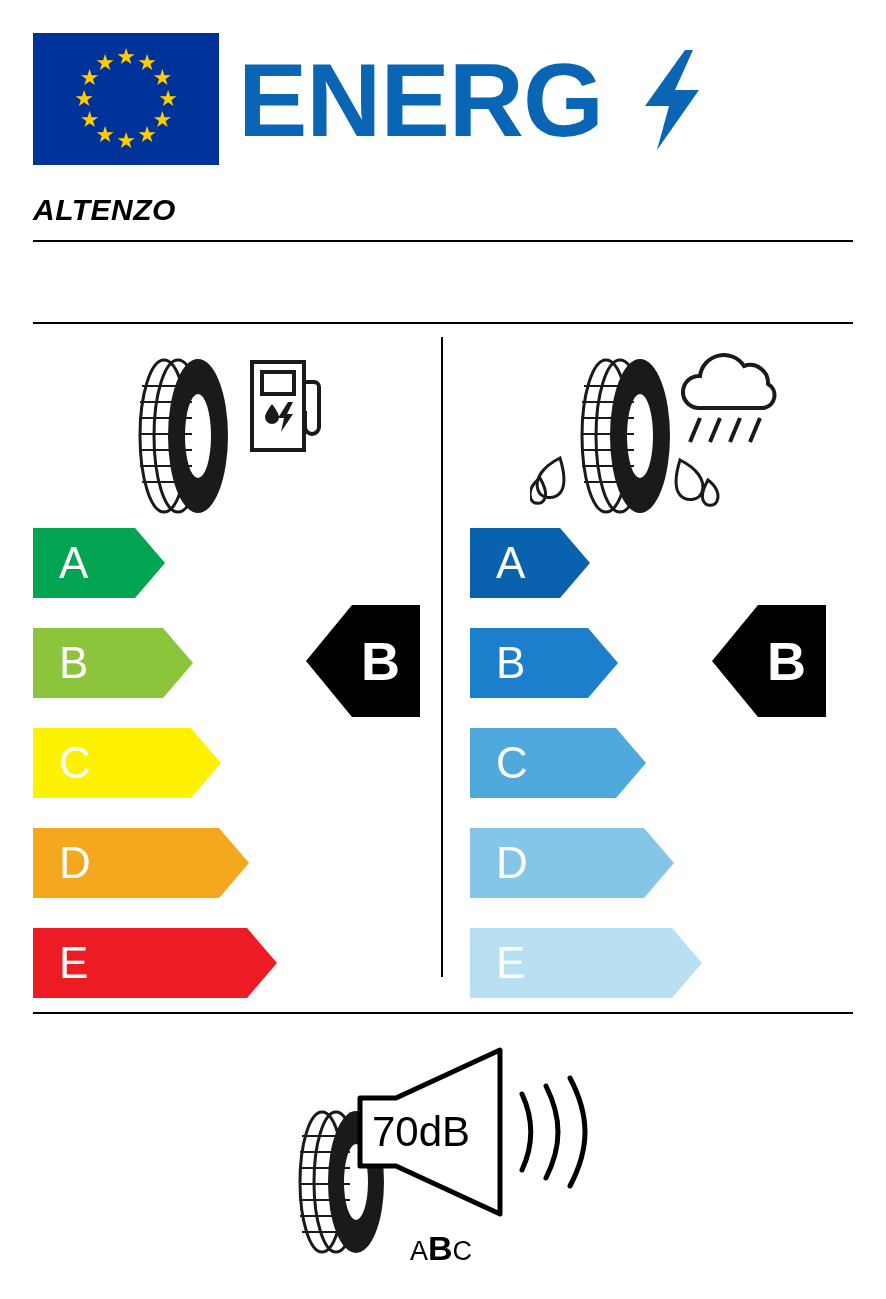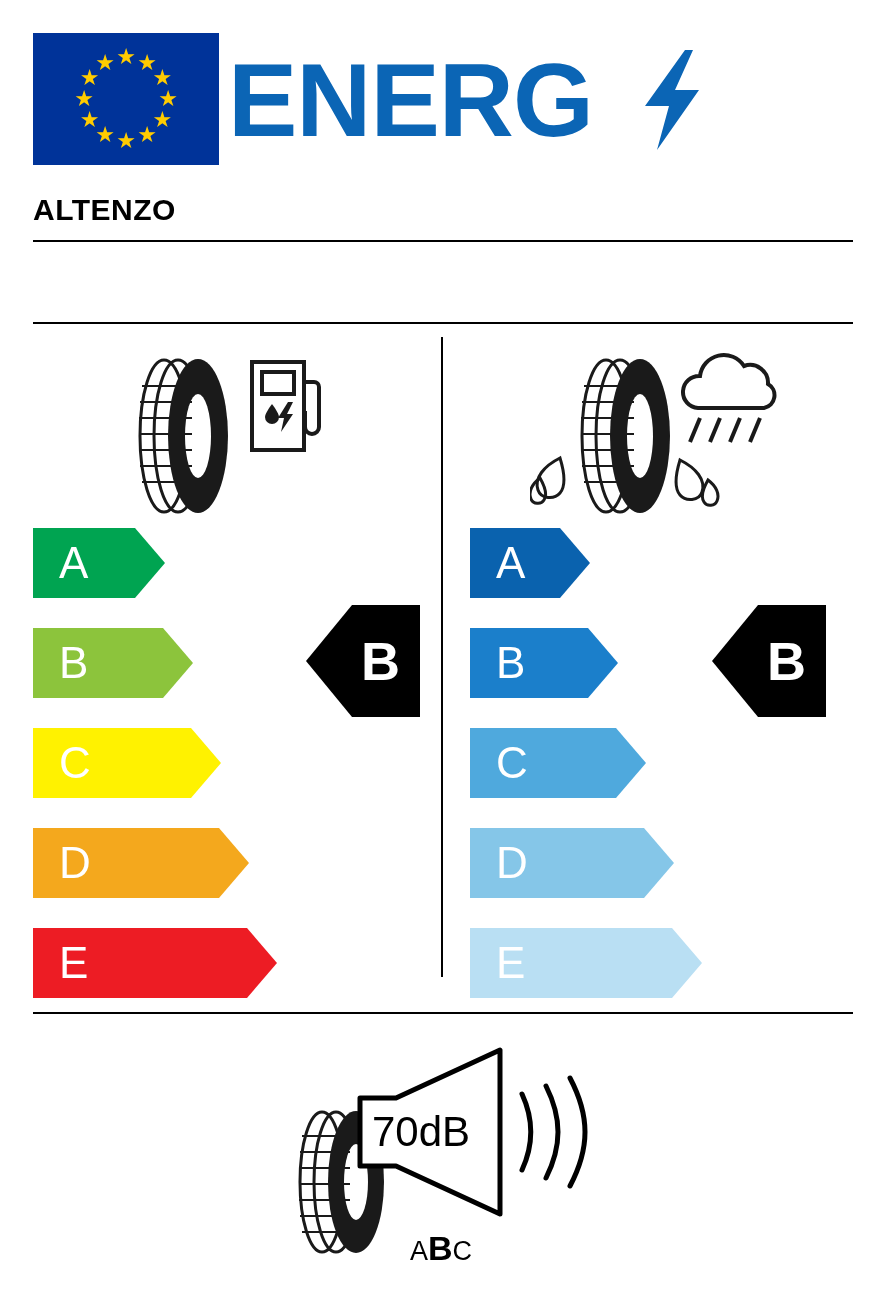--- a/index.html
+++ b/index.html
@@ -36,21 +36,21 @@
     font-size: 22px;
     line-height: 1;
   }
   .star span {
     position: absolute;
     transform: translate(-50%, -50%);
     display: block;
   }
   .energ-word {
     position: absolute;
-    left: 228px;
+    left: 238px;
     top: 48px;
     font-size: 104px;
     font-weight: bold;
     letter-spacing: -1px;
     color: #0B65B5;
     line-height: 1;
     font-family: "Liberation Sans", sans-serif;
   }
   .bolt {
     position: absolute;
@@ -61,20 +61,21 @@
   }
 
   .brand-name {
     position: absolute;
     left: 33px;
     top: 193px;
     font-size: 30px;
     font-weight: bold;
     letter-spacing: 0.5px;
     color: #000000;
+    font-style: italic;
   }
 
   .hline {
     position: absolute;
     background: #000000;
     height: 2px;
   }
   .vline {
     position: absolute;
     background: #000000;

